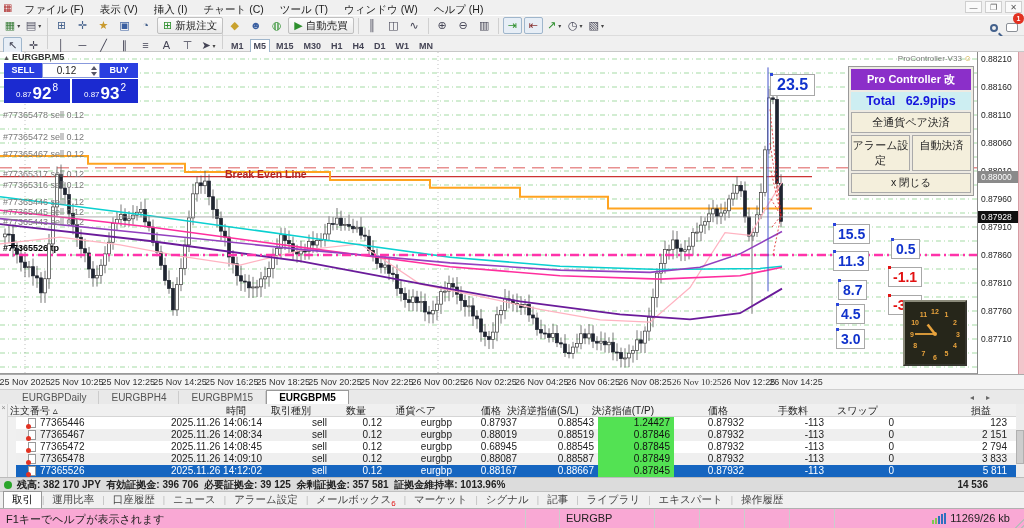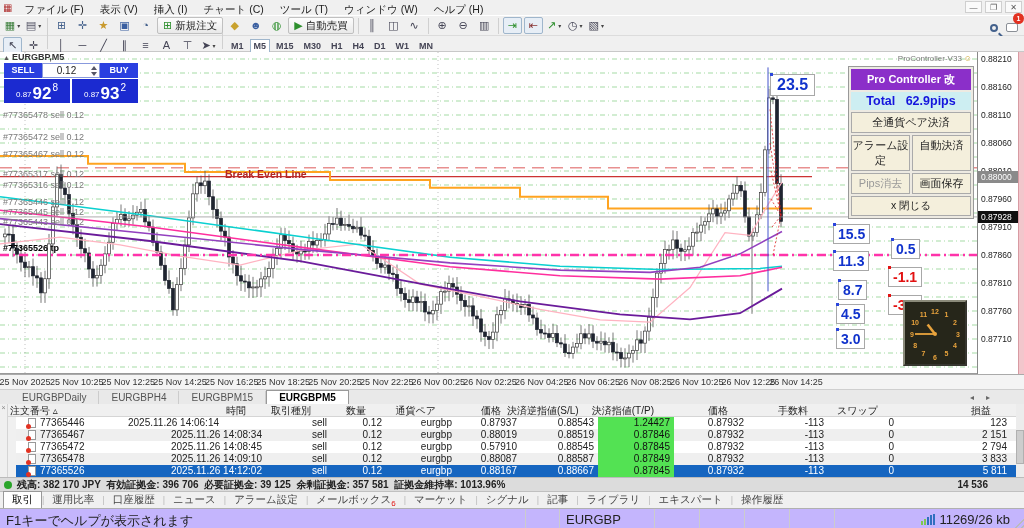--- a/index.html
+++ b/index.html
@@ -118,21 +118,21 @@
   #acct-text { position:absolute; left:17px; white-space:pre; }
   #total-profit { position:absolute; right:36px; }
 
   #term-tabs { position:absolute; left:0; top:491px; width:1024px; height:17px; background:#f0f0f0; border-top:1px solid #c0c0c0; display:flex; align-items:center; padding-left:3px; }
   .term-tab { font-size:10.5px; color:#444; padding:1px 8px; position:relative; cursor:pointer; }
   .term-tab.active { background:#fff; color:#000; border:1px solid #999; border-bottom:1px solid #fff; }
   .tab-sep { color:#bbb; font-size:9px; }
   .tab-badge { color:#e21212; font-size:8px; position:relative; top:3px; }
 
   
-  #statusbar { position:absolute; left:0; top:508px; width:1024px; height:20px; background:#c4b5fd; border-top:1px solid #b0b0b0; font-size:13px; }
+  #statusbar { position:absolute; left:0; top:508px; width:1024px; height:20px; background:#f9a8d4; border-top:1px solid #b0b0b0; font-size:11px; }
   #sb-help { position:absolute; left:6px; top:3px; color:#222; }
   #sb-cells { position:absolute; left:525px; top:0; height:100%; display:flex; }
   .sb-cell { border-left:1px solid #ccc; height:100%; padding:3px 4px 0 6px; color:#222; }
   #sb-conn { position:absolute; right:14px; top:3px; display:flex; align-items:center; gap:4px; color:#222; }
   #conn-bars { display:flex; align-items:flex-end; gap:1px; height:11px; }
   #conn-bars span { display:inline-block; width:2px; }
   #resize-grip { position:absolute; right:0; bottom:0; width:13px; height:13px;
     background:repeating-linear-gradient(135deg,#bbb 0 1px,transparent 1px 4px); clip-path:polygon(100% 0,100% 100%,0 100%); }
 </style>
 </head>
@@ -740,24 +740,20 @@
     </div>
 
     <div id="pro-panel">
       <div class="pp-title">Pro Controller 改</div>
       <div class="pp-total">Total   62.9pips</div>
       <div class="pp-btn">全通貨ペア決済</div>
       <div class="pp-row">
         <div class="pp-btn">アラーム設定</div>
         <div class="pp-btn">自動決済</div>
       </div>
-      <div class="pp-row">
-        <div class="pp-btn pp-gray">Pips消去</div>
-        <div class="pp-btn">画面保存</div>
-      </div>
       <div class="pp-btn pp-close">x 閉じる</div>
     </div>
 
     <div id="clock">
       <svg id="clock-svg" width="60" height="62">
           <text x="41.5" y="14.581415712957913" text-anchor="middle" font-size="7" font-weight="bold" fill="#e8a33d">1</text>
           <text x="49.918584287042094" y="23" text-anchor="middle" font-size="7" font-weight="bold" fill="#e8a33d">2</text>
           <text x="53" y="34.5" text-anchor="middle" font-size="7" font-weight="bold" fill="#e8a33d">3</text>
           <text x="49.918584287042094" y="46" text-anchor="middle" font-size="7" font-weight="bold" fill="#e8a33d">4</text>
           <text x="41.5" y="54.41858428704209" text-anchor="middle" font-size="7" font-weight="bold" fill="#e8a33d">5</text>
@@ -818,21 +814,21 @@
       <span class="xl" style="left: 180.01px;">25 Nov 14:25</span>
       <span class="xl" style="left: 231.68px;">25 Nov 16:25</span>
       <span class="xl" style="left: 283.35px;">25 Nov 18:25</span>
       <span class="xl" style="left: 335.02px;">25 Nov 20:25</span>
       <span class="xl" style="left: 386.69px;">25 Nov 22:25</span>
       <span class="xl" style="left: 438.36px;">26 Nov 00:25</span>
       <span class="xl" style="left: 490.03px;">26 Nov 02:25</span>
       <span class="xl" style="left: 541.7px;">26 Nov 04:25</span>
       <span class="xl" style="left: 593.37px;">26 Nov 06:25</span>
       <span class="xl" style="left: 645.04px;">26 Nov 08:25</span>
-      <span class="xl" style="left: 696.71px;">26 Nov 10:25</span>
+      <span class="xl" style="left: 696.71px; font-family: Liberation Serif, serif;">26 Nov 10:25</span>
       <span class="xl" style="left: 748.38px;">26 Nov 12:25</span>
       <span class="xl" style="left: 796px;">26 Nov 14:25</span>
     </div>
 
   <div id="chart-tabs">
       <span class="chart-tab">EURGBPDaily</span>
       <span class="chart-tab">EURGBPH4</span>
       <span class="chart-tab">EURGBPM15</span>
       <span class="chart-tab active">EURGBPM5</span>
       <span class="ct-scroll" style="right: 50px;">◂</span>
@@ -858,21 +854,21 @@
       <span class="th-cell" style="width: 113px; text-align: right; flex-basis: 113px;">損益</span>
       <span class="th-cell close-col"></span>
     </div>
   <div id="t-rows">
       <div class="t-row">
         <span class="th-pad"></span>
         <span class="t-cell" style="width: 102px; flex-basis: 102px; text-align: left;">
           <span class="doc-ico"></span>
           <span>77365446</span>
         </span>
-        <span class="t-cell" style="width: 140px; flex-basis: 140px; text-align: left; display: block;">2025.11.26 14:06:14</span>
+        <span class="t-cell" style="width: 140px; flex-basis: 140px; text-align: right; display: block;">2025.11.26 14:06:14</span>
         <span class="t-cell" style="width: 65px; flex-basis: 65px; text-align: right; display: block;">sell</span>
         <span class="t-cell" style="width: 55px; flex-basis: 55px; text-align: right; display: block;">0.12</span>
         <span class="t-cell" style="width: 70px; flex-basis: 70px; text-align: right; display: block;">eurgbp</span>
         <span class="t-cell" style="width: 65px; flex-basis: 65px; text-align: right; display: block;">0.87937</span>
         <span class="t-cell" style="width: 77px; flex-basis: 77px; text-align: right; display: block;">0.88543</span>
         <span class="t-cell tp" style="width: 76px; flex-basis: 76px; text-align: right; display: block;">1.24427</span>
         <span class="t-cell" style="width: 74px; flex-basis: 74px; text-align: right; display: block;">0.87932</span>
         <span class="t-cell" style="width: 80px; flex-basis: 80px; text-align: right; display: block;">-113</span>
         <span class="t-cell" style="width: 70px; flex-basis: 70px; text-align: right; display: block;">0</span>
         <span class="t-cell" style="width: 113px; flex-basis: 113px; text-align: right; display: block;">123</span>
@@ -900,21 +896,21 @@
       <div class="t-row">
         <span class="th-pad"></span>
         <span class="t-cell" style="width: 102px; flex-basis: 102px; text-align: left;">
           <span class="doc-ico"></span>
           <span>77365472</span>
         </span>
         <span class="t-cell" style="width: 140px; flex-basis: 140px; text-align: right; display: block;">2025.11.26 14:08:45</span>
         <span class="t-cell" style="width: 65px; flex-basis: 65px; text-align: right; display: block;">sell</span>
         <span class="t-cell" style="width: 55px; flex-basis: 55px; text-align: right; display: block;">0.12</span>
         <span class="t-cell" style="width: 70px; flex-basis: 70px; text-align: right; display: block;">eurgbp</span>
-        <span class="t-cell" style="width: 65px; flex-basis: 65px; text-align: right; display: block;">0.57910</span>
+        <span class="t-cell" style="width: 65px; flex-basis: 65px; text-align: right; display: block;">0.68945</span>
         <span class="t-cell" style="width: 77px; flex-basis: 77px; text-align: right; display: block;">0.88545</span>
         <span class="t-cell tp" style="width: 76px; flex-basis: 76px; text-align: right; display: block;">0.87845</span>
         <span class="t-cell" style="width: 74px; flex-basis: 74px; text-align: right; display: block;">0.87932</span>
         <span class="t-cell" style="width: 80px; flex-basis: 80px; text-align: right; display: block;">-113</span>
         <span class="t-cell" style="width: 70px; flex-basis: 70px; text-align: right; display: block;">0</span>
         <span class="t-cell" style="width: 113px; flex-basis: 113px; text-align: right; display: block;">2 794</span>
         <span class="t-cell close-col">×</span>
       </div>
       <div class="t-row alt">
         <span class="th-pad"></span>

